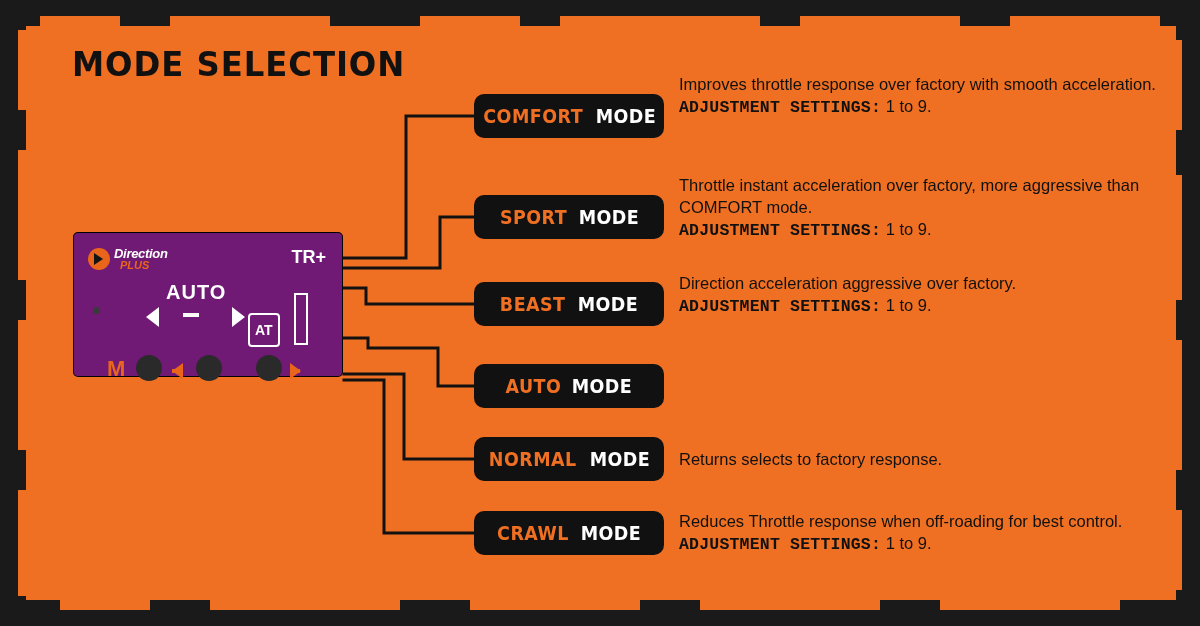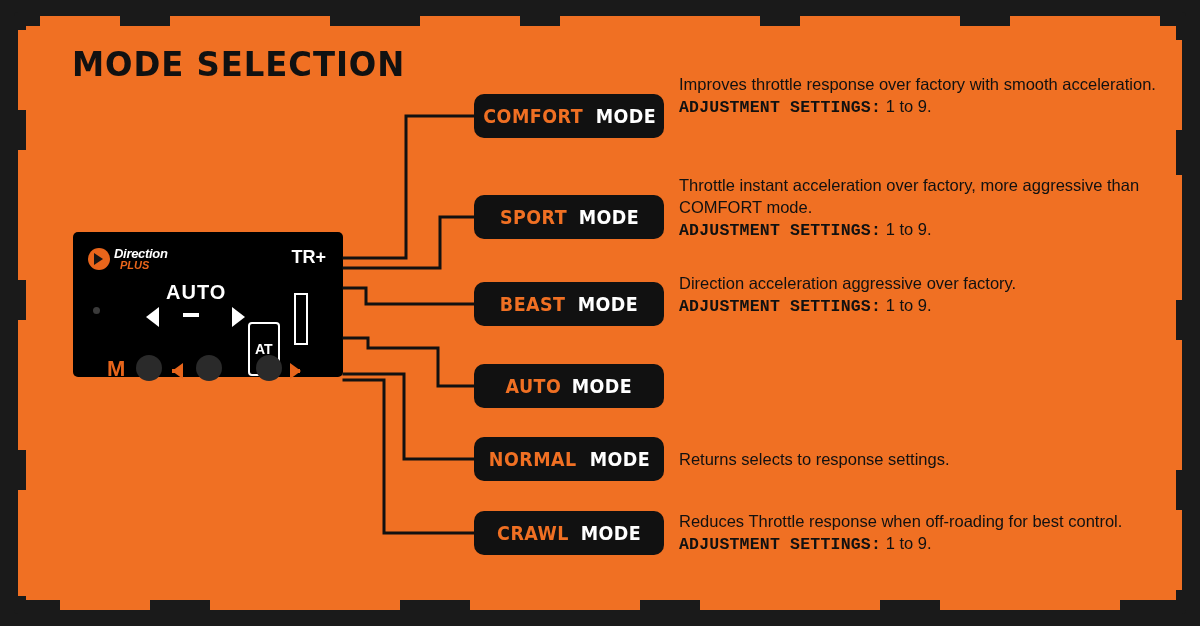--- a/index.html
+++ b/index.html
@@ -107,21 +107,21 @@
     transform-origin: left top;
   }
 
   
   .device {
     position: absolute;
     left: 74px;
     top: 233px;
     width: 268px;
     height: 143px;
-    background: #000000;
+    background: #701a75;
     border-radius: 4px;
     box-shadow: 0 0 0 1px #000;
   }
   .device-brand {
     position: absolute;
     left: 14px;
     top: 12px;
     width: 130px;
     height: 32px;
   }
@@ -204,22 +204,22 @@
     position: absolute;
     left: 65px;
     top: 32px;
     width: 16px;
     height: 4px;
     background: #ffffff;
   }
   .at-box {
     position: absolute;
     left: 130px;
-    top: 41px;
-    padding: 18px 5px;
+    top: 32px;
+    padding: 8px 5px;
     border: 2px solid #ffffff;
     border-radius: 4px;
     font-size: 14px;
     font-weight: bold;
     color: #ffffff;
     line-height: 14px;
   }
   .bar {
     position: absolute;
     left: 176px;
@@ -444,21 +444,21 @@
     <span class="adj">ADJUSTMENT SETTINGS:</span><span> 1 to 9.</span>
   </div>
 
   <div class="desc" style="top:272px">
     <b>Direction acceleration</b><span> aggressive over factory.</span><br>
     <span class="adj">ADJUSTMENT SETTINGS:</span><span> 1 to 9.</span>
   </div>
 
 
   <div class="desc" style="top:448px">
-    <span>Returns selects to </span><b>response settings.</b>
+    <span>Returns selects to </span><b>factory response.</b>
   </div>
 
   <div class="desc" style="top:510px">
     <b>Reduces Throttle response when off-roading</b><span> for best control.</span><br>
     <span class="adj">ADJUSTMENT SETTINGS:</span><span> 1 to 9.</span>
   </div>
 
 </div>
 
 </body></html>

